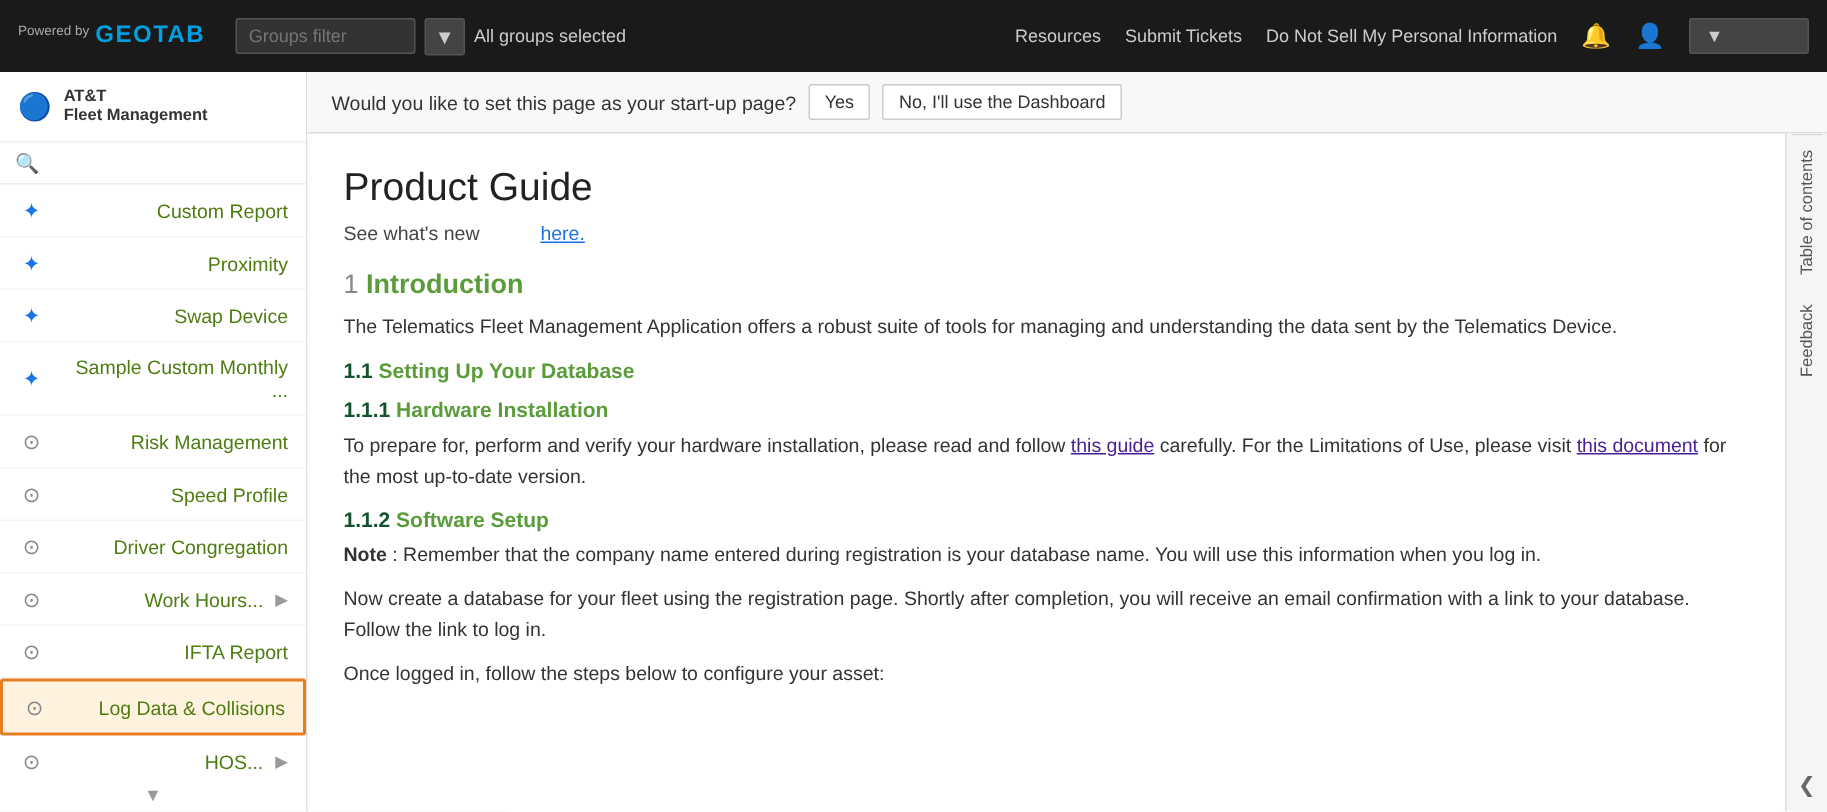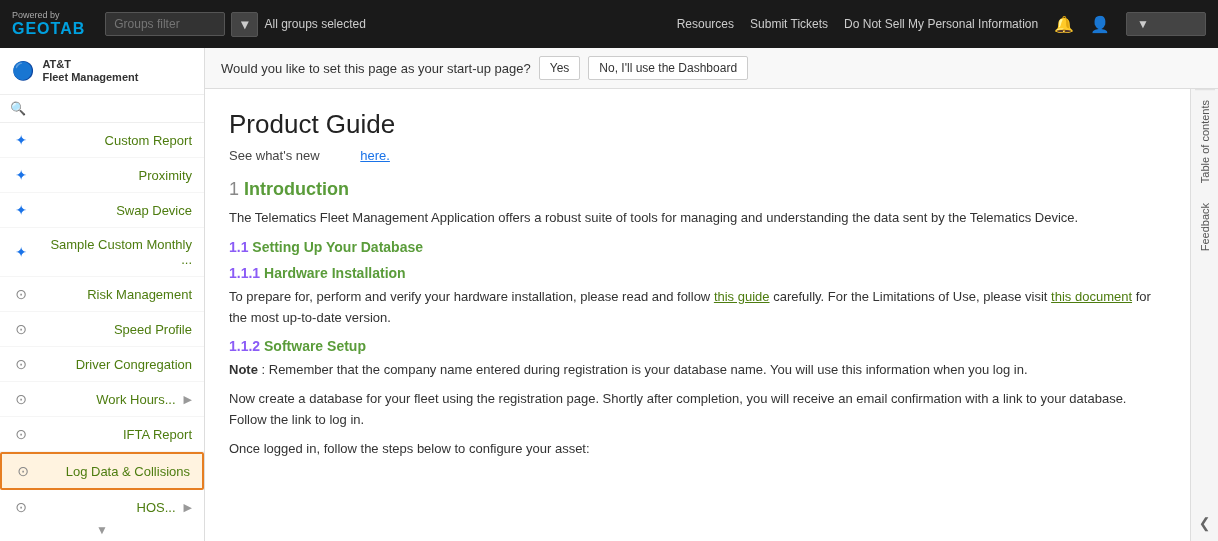--- a/index.html
+++ b/index.html
@@ -24,21 +24,21 @@
       font-size: 16px;
       letter-spacing: 1px;
     }
     .powered-by {
       color: #aaa;
       font-size: 9px;
       margin-right: 4px;
     }
     .logo-container {
       display: flex;
-      flex-direction: column;
+      flex-direction: row;
       align-items: flex-start;
     }
     .groups-filter-container {
       display: flex;
       align-items: center;
       margin-left: 20px;
       gap: 6px;
     }
     .groups-filter-input {
       background: #333;
@@ -232,30 +232,30 @@
       color: #888;
       font-weight: normal;
     }
     .subsection-heading {
       font-size: 14px;
       color: #5a9c3a;
       margin-bottom: 6px;
       margin-top: 10px;
     }
     .subsection-heading-num {
-      color: #8b5cf6;
+      color: #14532d;
     }
     .body-text {
       font-size: 13px;
       color: #333;
       line-height: 1.6;
       margin-bottom: 8px;
     }
     .body-text a {
-      color: #4d7c0f;
+      color: #4c1d95;
     }
     .body-text strong {
       font-weight: bold;
     }
 
     
     .right-sidebar {
       width: 28px;
       background: #f5f5f5;
       border-left: 1px solid #ddd;

